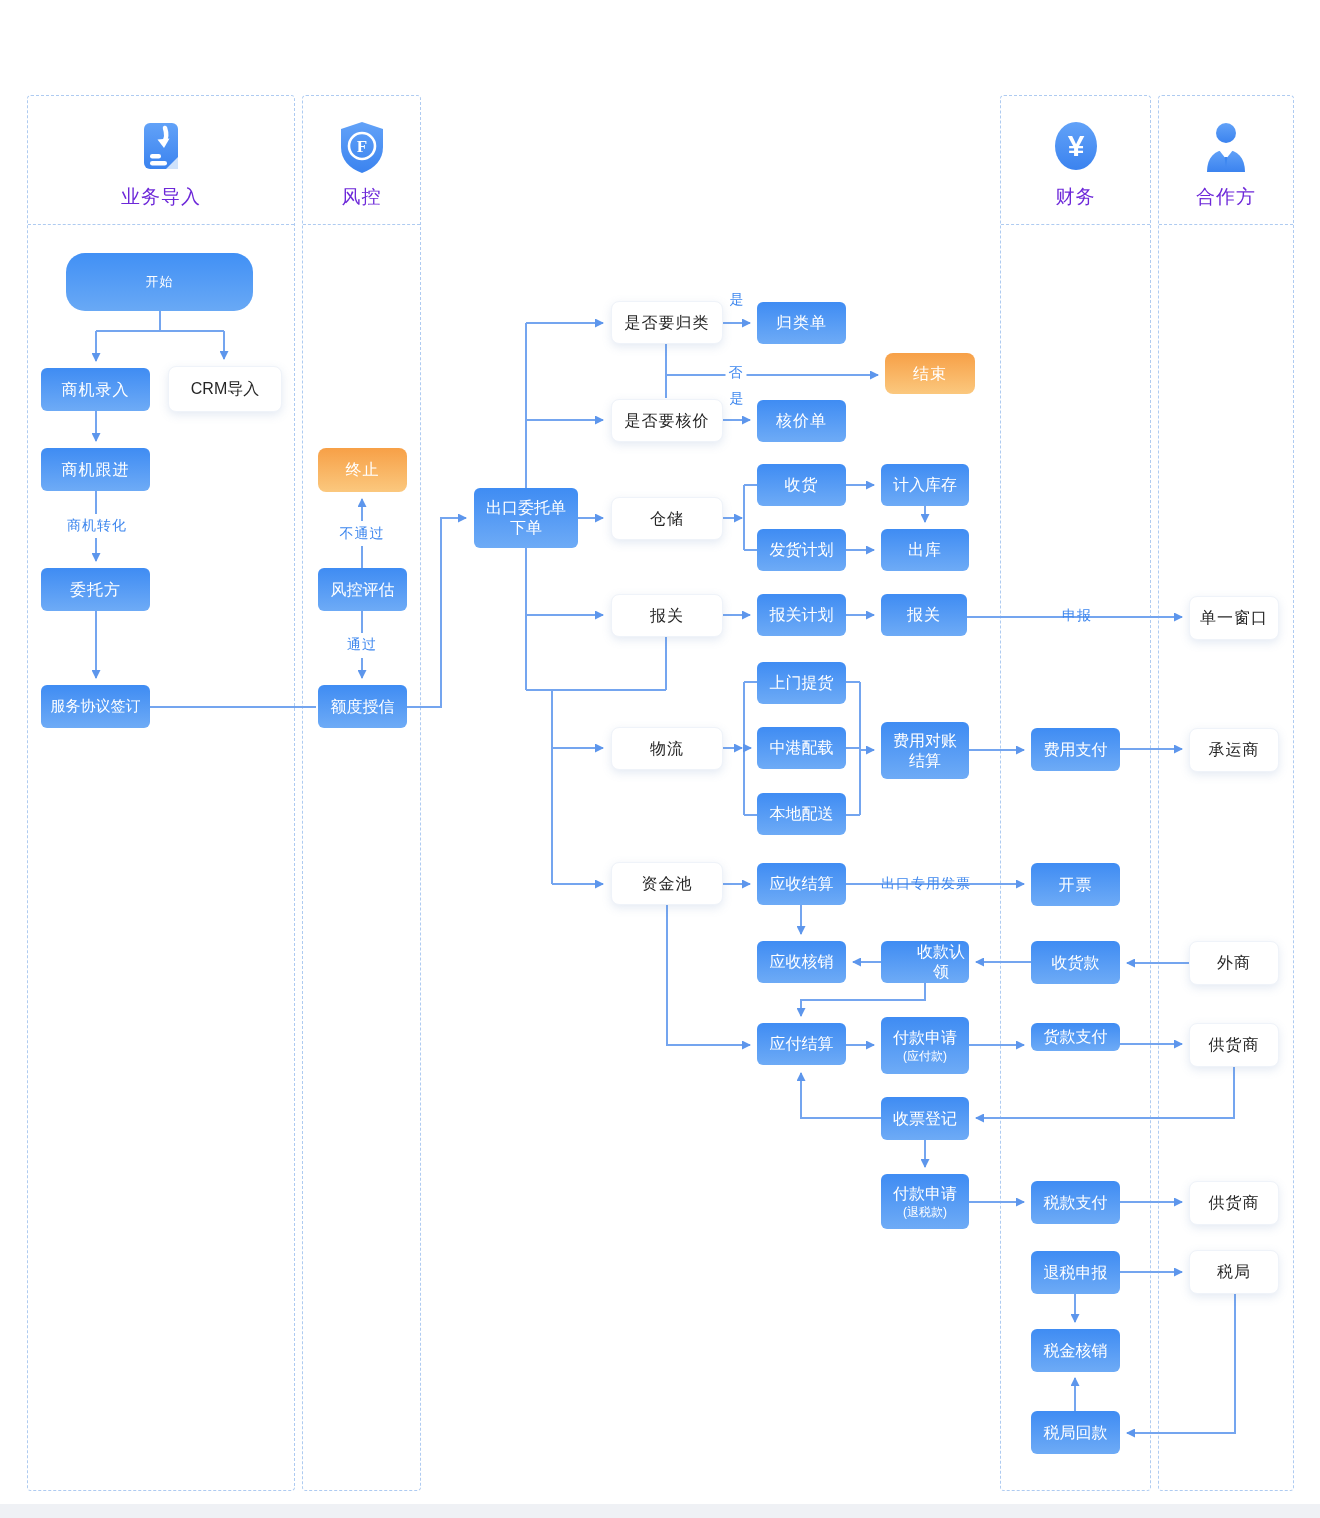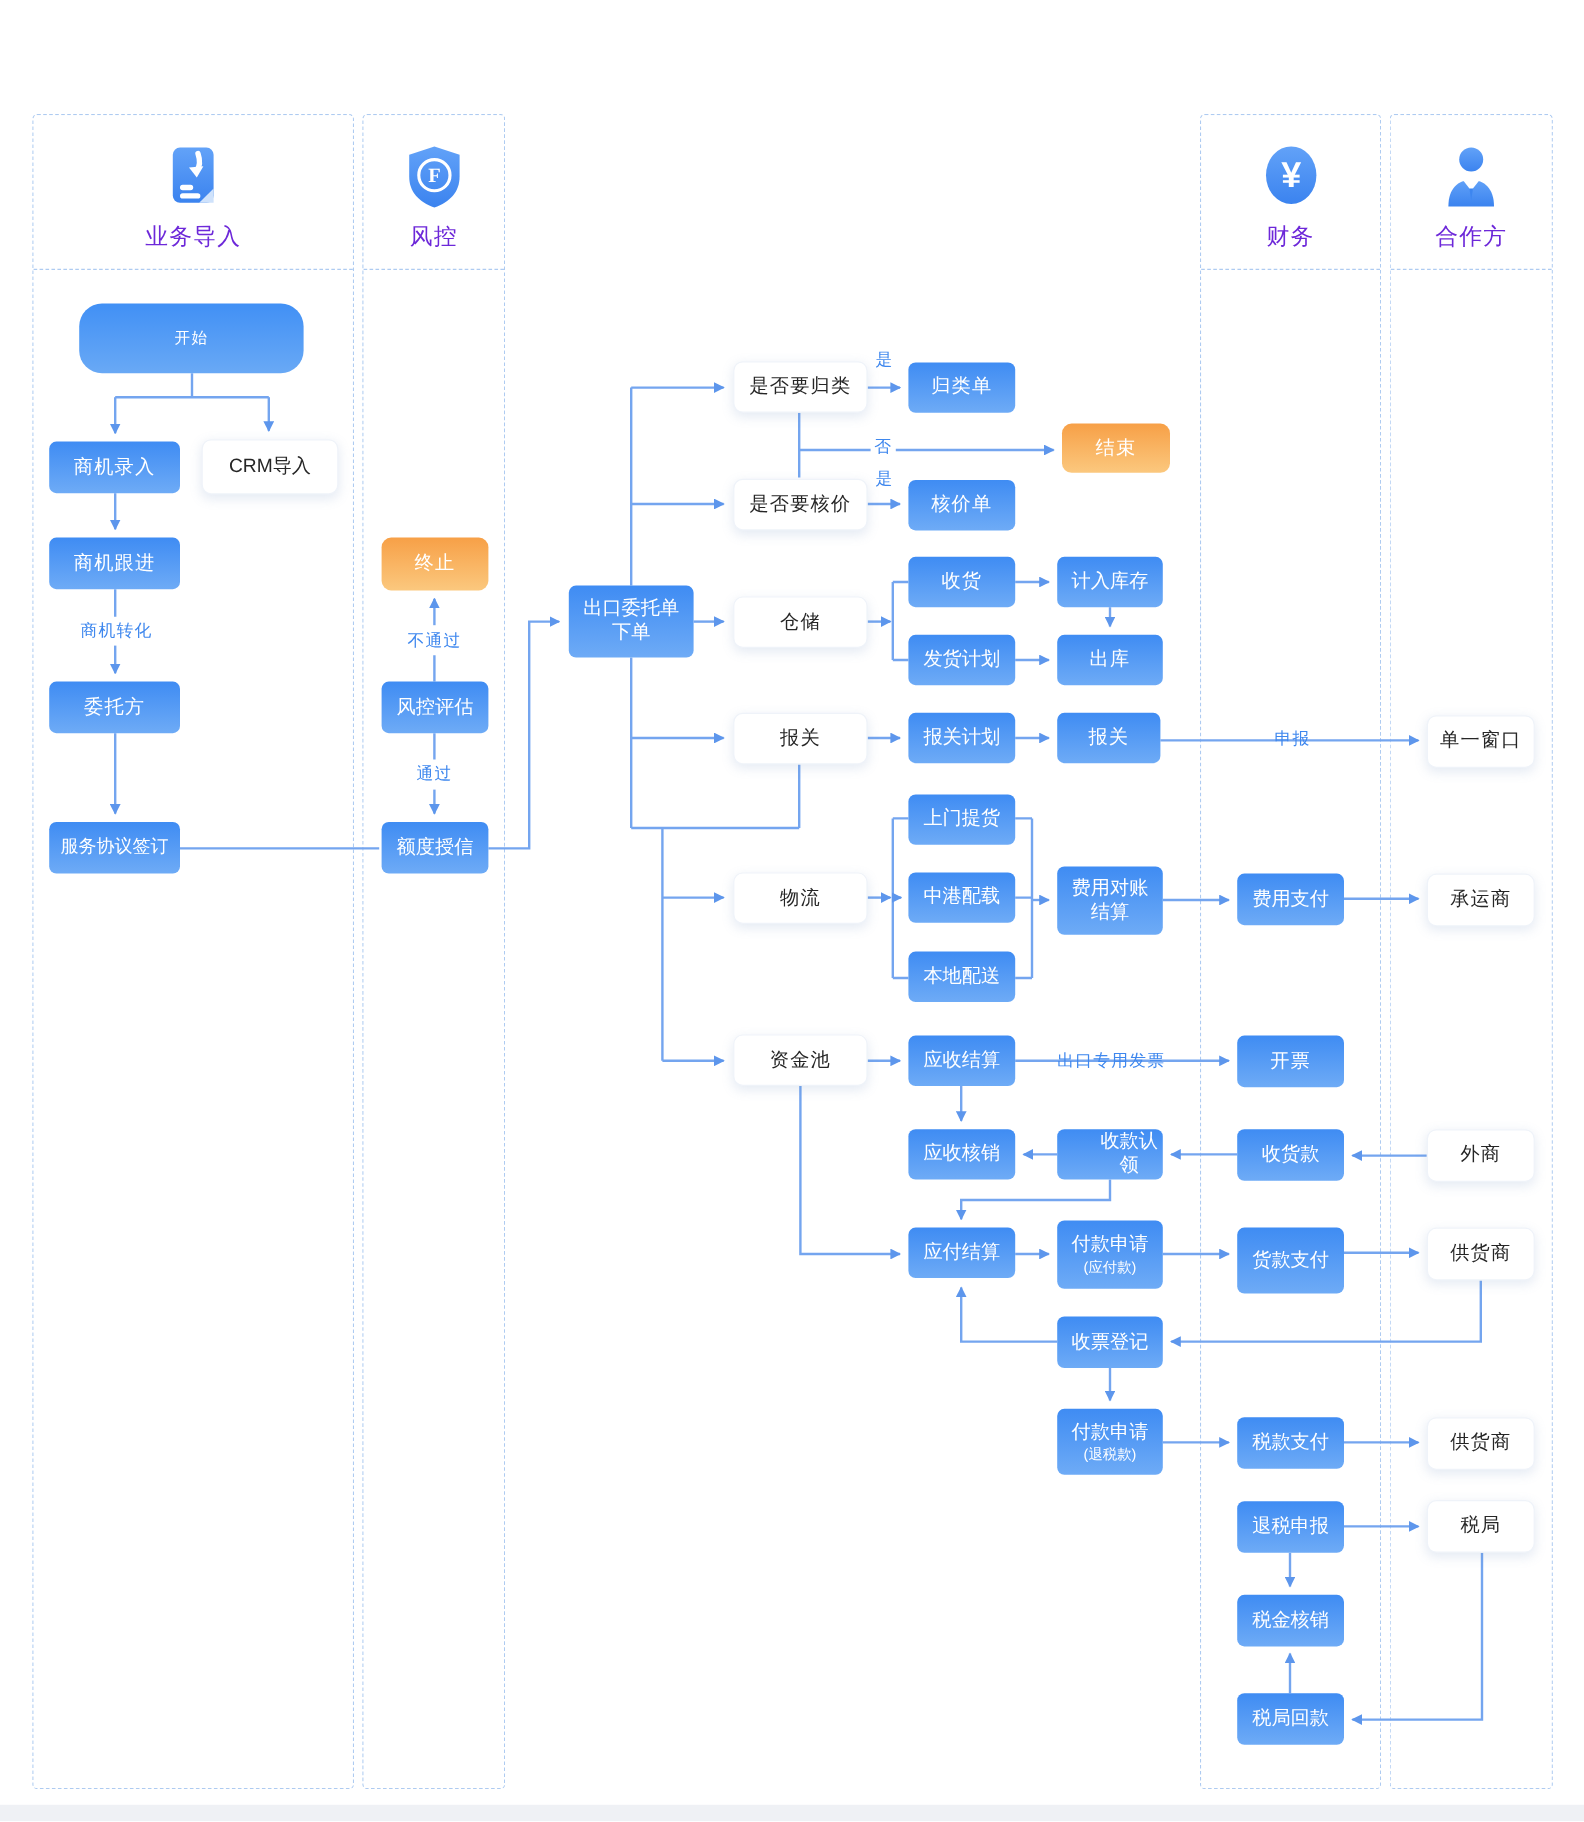--- a/index.html
+++ b/index.html
@@ -219,21 +219,21 @@
   </div>
   <div class="node blue" style="left:881px;top:1097px;width:88px;height:43px;letter-spacing:0;">收票登记</div>
   <div class="node blue" style="left:881px;top:1174px;width:88px;height:55px;letter-spacing:0;">
     <span>付款申请</span>
     <span class="sub">(退税款)</span>
   </div>
 
   <div class="node blue" style="left:1031px;top:728px;width:89px;height:43px;letter-spacing:0;">费用支付</div>
   <div class="node blue" style="left:1031px;top:863px;width:89px;height:43px;">开票</div>
   <div class="node blue" style="left:1031px;top:941px;width:89px;height:43px;letter-spacing:0;">收货款</div>
-  <div class="node blue" style="left:1031px;top:1023px;width:89px;height:55px;letter-spacing:0;">货款支付</div>
+  <div class="node blue" style="left:1031px;top:1023px;width:89px;height:28px;letter-spacing:0;">货款支付</div>
   <div class="node blue" style="left:1031px;top:1181px;width:89px;height:43px;letter-spacing:0;">税款支付</div>
   <div class="node blue" style="left:1031px;top:1251px;width:89px;height:43px;letter-spacing:0;">退税申报</div>
   <div class="node blue" style="left:1031px;top:1329px;width:89px;height:43px;letter-spacing:0;">税金核销</div>
   <div class="node blue" style="left:1031px;top:1411px;width:89px;height:43px;letter-spacing:0;">税局回款</div>
 
   <div class="node white" style="left:1189px;top:596px;width:90px;height:44px;">单一窗口</div>
   <div class="node white" style="left:1189px;top:728px;width:90px;height:44px;">承运商</div>
   <div class="node white" style="left:1189px;top:941px;width:90px;height:44px;">外商</div>
   <div class="node white" style="left:1189px;top:1023px;width:90px;height:44px;">供货商</div>
   <div class="node white" style="left:1189px;top:1181px;width:90px;height:44px;">供货商</div>

